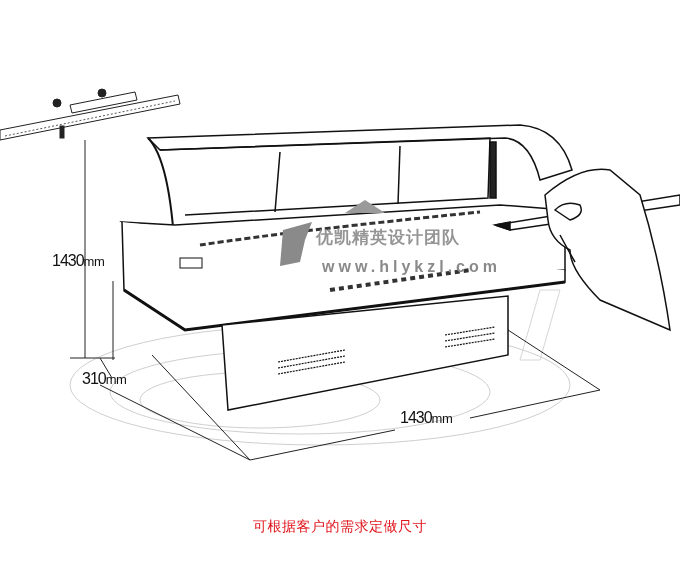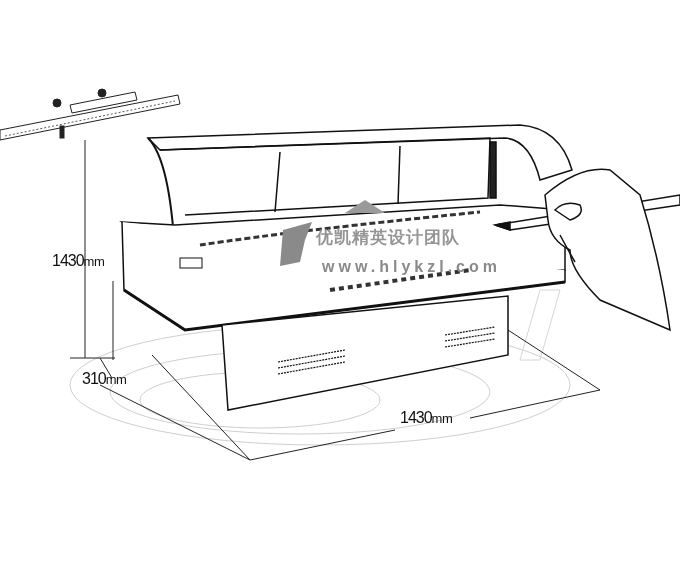--- a/index.html
+++ b/index.html
@@ -108,13 +108,14 @@
   <div id="dim-depth" class="dim-label">
     <span>310</span><span class="unit">mm</span>
   </div>
   <div id="dim-width" class="dim-label">
     <span>1430</span><span class="unit">mm</span>
   </div>
 
   <div id="watermark-text">优凯精英设计团队</div>
   <div id="watermark-url">www.hlykzl.com</div>
 
+  <div id="caption">可根据客户的需求定做尺寸</div>
 </div>
 
 </body></html>

